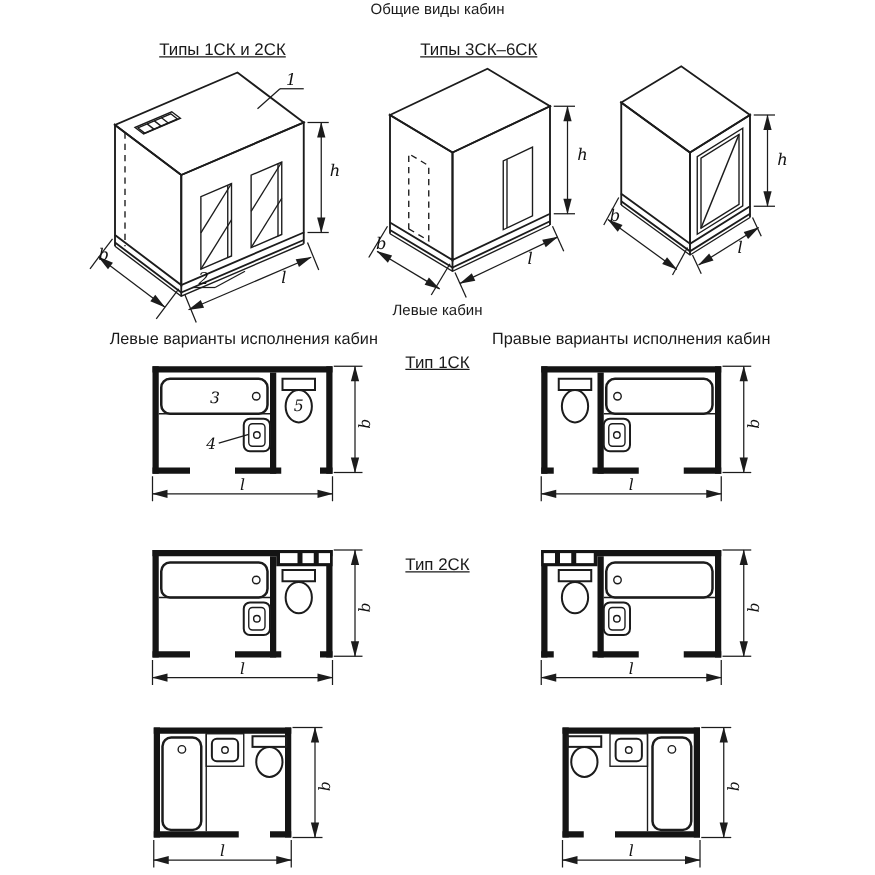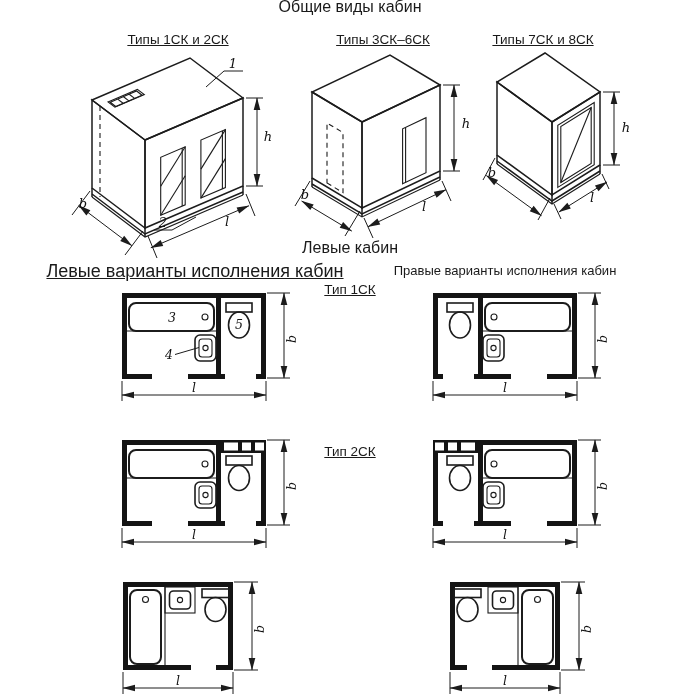--- a/index.html
+++ b/index.html
@@ -1,18 +1,18 @@
 <!DOCTYPE html>
 <html><head>
 <meta charset="utf-8">
 <style>
   html,body{margin:0;padding:0;background:#fff;}
   #page{position:relative;width:700px;height:700px;background:#fff;overflow:hidden;
         font-family:"Liberation Sans",sans-serif;color:#1a1a1a;}
-  .t{position:absolute;font-size:16px;line-height:14px;text-align:center;color:#1a1a1a;}
+  .t{position:absolute;font-size:12px;line-height:14px;text-align:center;color:#1a1a1a;}
   .sub{font-size:13.5px;text-decoration:underline;}
   .abs{position:absolute;}
   svg{overflow:visible;}
   .ln{stroke:#1c1c1c;stroke-width:1.5;fill:none;stroke-linejoin:miter;}
   .f2{stroke-width:2;}
   .f16{stroke-width:1.6;}
   .thin{stroke-width:1.1;}
   .dim{stroke:#1c1c1c;stroke-width:1;fill:none;}
   .wall{fill:#141414;stroke:none;}
   .white{fill:#ffffff;stroke:none;}
@@ -30,21 +30,20 @@
     <defs>
       <marker id="arr" markerWidth="14" markerHeight="9" refX="12.5" refY="4.5" orient="auto-start-reverse" markerUnits="userSpaceOnUse">
         <path d="M13,4.5 L0.5,1.2 L0.5,7.8 Z" fill="#1c1c1c"></path>
       </marker>
     </defs>
   </svg>
 
   <div class="t" style="left:0;right:0;top:5;">Общие виды кабин</div>
   <div class="t sub" style="left:78px;width:200px;top:33px;">Типы 1СК и 2СК</div>
   <div class="t sub" style="left:283px;width:200px;top:33px;">Типы 3СК–6СК</div>
-  <div class="t sub" style="left:443px;width:200px;top:33px;">Типы 7СК и 8СК</div>
 
   <svg class="abs" style="left:60px;top:50px;" width="230" height="212" viewBox="0 0 230 212">
     <g>
       <polygon class="ln" points="85,90 183,48 130,8 32,50"></polygon>
       <polygon class="ln" points="85,90 183,48 183,136 85,178"></polygon>
       <polygon class="ln" points="32,50 85,90 85,178 32,138"></polygon>
       <line class="ln dash thin" x1="40" y1="56" x2="40" y2="147"></line>
     </g>
     <g>
       <line class="ln" x1="32" y1="138" x2="32" y2="147"></line>
@@ -174,21 +173,21 @@
     </g>
     <g>
       <line class="dim" x1="74" y1="154" x2="81" y2="169"></line>
       <line class="dim" x1="122" y1="124" x2="129" y2="139"></line>
       <line class="dim" x1="78.9" y1="162" x2="126.9" y2="132" marker-start="url(#arr)" marker-end="url(#arr)"></line>
       <text class="lbl mid" x="112" y="152">l</text>
     </g>
   </svg>
 
   <div class="t" style="left:0;right:0;top:241px;">Левые кабин</div>
-  <div class="t" style="left:45px;width:300px;top:264px;font-size:18px;text-decoration:underline;">Левые варианты исполнения кабин</div>
+  <div class="t" style="left:45px;width:300px;top:264px;font-size:13px;">Левые варианты исполнения кабин</div>
   <div class="t" style="left:355px;width:300px;top:264px;font-size:13px;text-align:center;">Правые варианты исполнения кабин</div>
   <div class="t sub" style="left:0;right:0;top:283px;">Тип 1СК</div>
   <div class="t sub" style="left:0;right:0;top:421px;margin-top:24px;">Тип 2СК</div>
 
   <svg class="abs" style="left:120px;top:291px;" width="184" height="112" viewBox="0 0 184 112">
     <g>
       <rect class="wall" x="2" y="2" width="144" height="5"></rect>
       <rect class="wall" x="2" y="2" width="5" height="86"></rect>
       <rect class="wall" x="141" y="2" width="5" height="86"></rect>
       <rect class="wall" x="96" y="7" width="5" height="81"></rect>

